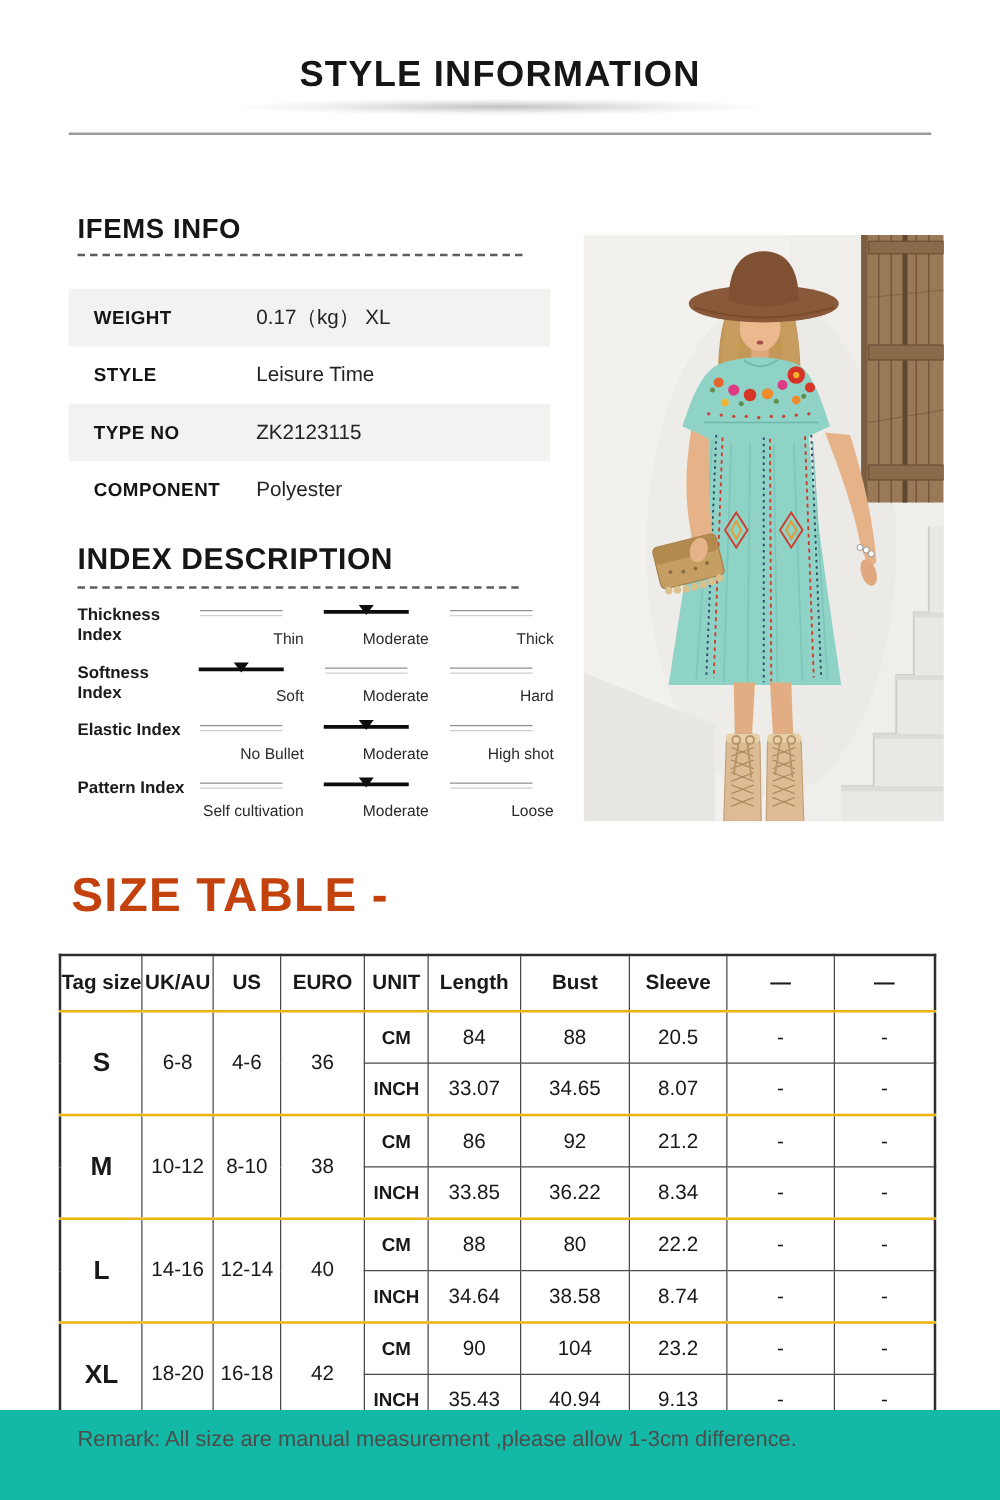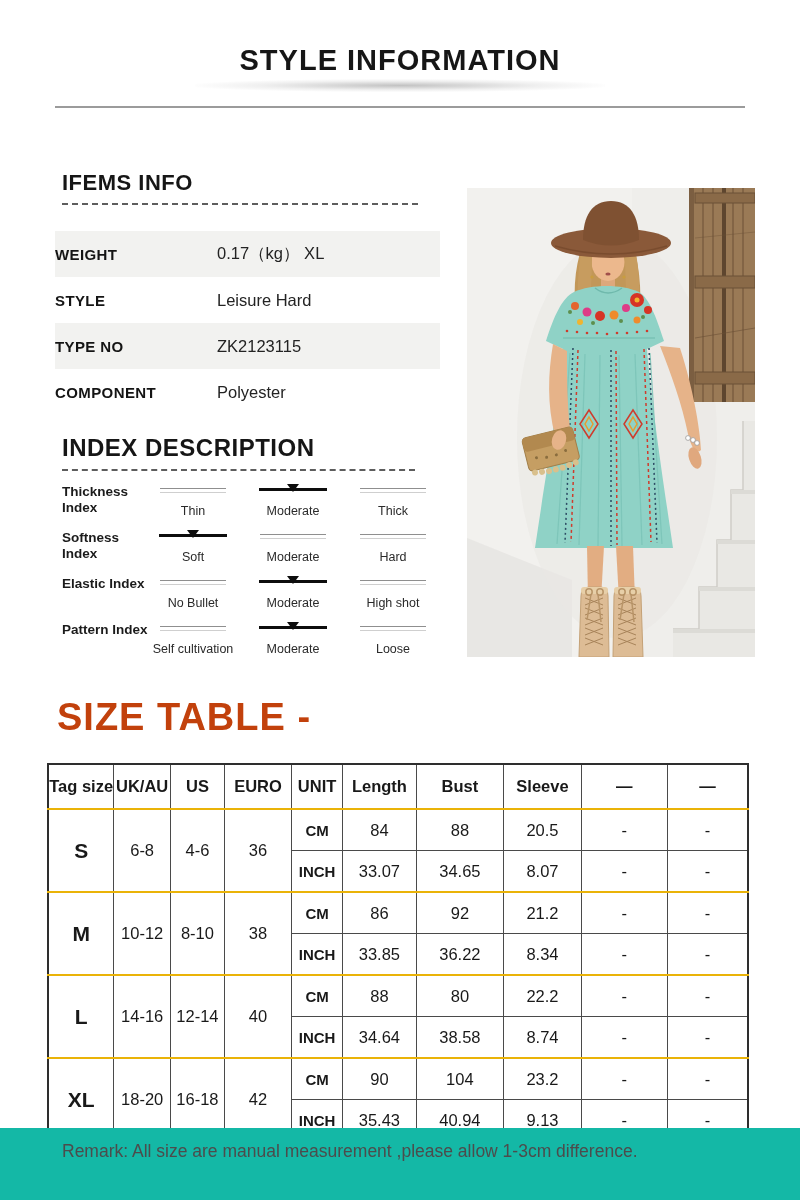--- a/index.html
+++ b/index.html
@@ -16,31 +16,31 @@
   .divider{position:absolute;top:106px;left:55px;width:690px;height:2px;background:#9b9b9b;}
 
   
   .section-head{margin:0;font-weight:bold;color:#161616;}
   .sec-ifems{position:absolute;left:62px;top:170px;width:356px;}
   .sec-ifems .section-head{font-size:22px;letter-spacing:.5px;}
   .dashed{margin-top:7px;height:0;border-top:2px dashed #5d5d5d;}
   .info-table{position:absolute;left:55px;top:231px;width:385px;}
   .info-row{height:46px;display:flex;align-items:center;}
   .info-row.shaded{background:#f2f2f0;}
-  .info-label{width:162px;font-weight:bold;font-size:15px;color:#141414;letter-spacing:.4px;box-sizing:border-box;}
+  .info-label{width:150px;padding-left:20px;font-weight:bold;font-size:15px;color:#141414;letter-spacing:.4px;box-sizing:border-box;}
   .info-value{font-size:16.5px;color:#232323;}
 
   
   .sec-index{position:absolute;left:62px;top:434px;width:353px;}
   .sec-index .section-head{font-size:24px;letter-spacing:.5px;}
   .index-rows{position:absolute;left:55px;top:478px;width:400px;}
   .index-row{position:relative;height:46px;}
   .index-label{position:absolute;left:7px;top:6px;width:86px;font-weight:bold;font-size:13.5px;line-height:1.15;color:#1b1b1b;}
   .index-options{position:absolute;left:88px;top:0;display:flex;}
-  .index-option{width:100px;text-align:center;padding-top:4px;}
+  .index-option{width:100px;text-align:right;padding-top:4px;}
   .marker{height:13px;position:relative;}
   .dbl{width:66px;height:3px;margin:6px auto 0;border-top:1px solid #8f8f8f;border-bottom:1px solid #cfcfcf;}
   .thick{width:68px;height:3px;background:#0d0d0d;margin:6px auto 0;}
   .tri{width:0;height:0;border-left:6px solid transparent;border-right:6px solid transparent;
     border-top:8px solid #0d0d0d;position:absolute;left:50%;top:-4px;transform:translateX(-50%);}
   .opt-text{font-size:12.5px;color:#2a2a2a;margin-top:3px;}
 
   
   .photo{position:absolute;left:467px;top:188px;width:288px;height:469px;overflow:hidden;background:#efeeeb;}
 
@@ -70,21 +70,21 @@
   <h2 class="section-head">IFEMS INFO</h2>
   <div class="dashed"></div>
 </div>
 <div class="info-table">
     <div class="info-row shaded">
       <span class="info-label">WEIGHT</span>
       <span class="info-value">0.17（kg） XL</span>
     </div>
     <div class="info-row">
       <span class="info-label">STYLE</span>
-      <span class="info-value">Leisure Hard</span>
+      <span class="info-value">Leisure Time</span>
     </div>
     <div class="info-row shaded">
       <span class="info-label">TYPE NO</span>
       <span class="info-value">ZK2123115</span>
     </div>
     <div class="info-row">
       <span class="info-label">COMPONENT</span>
       <span class="info-value">Polyester</span>
     </div>
   </div>

